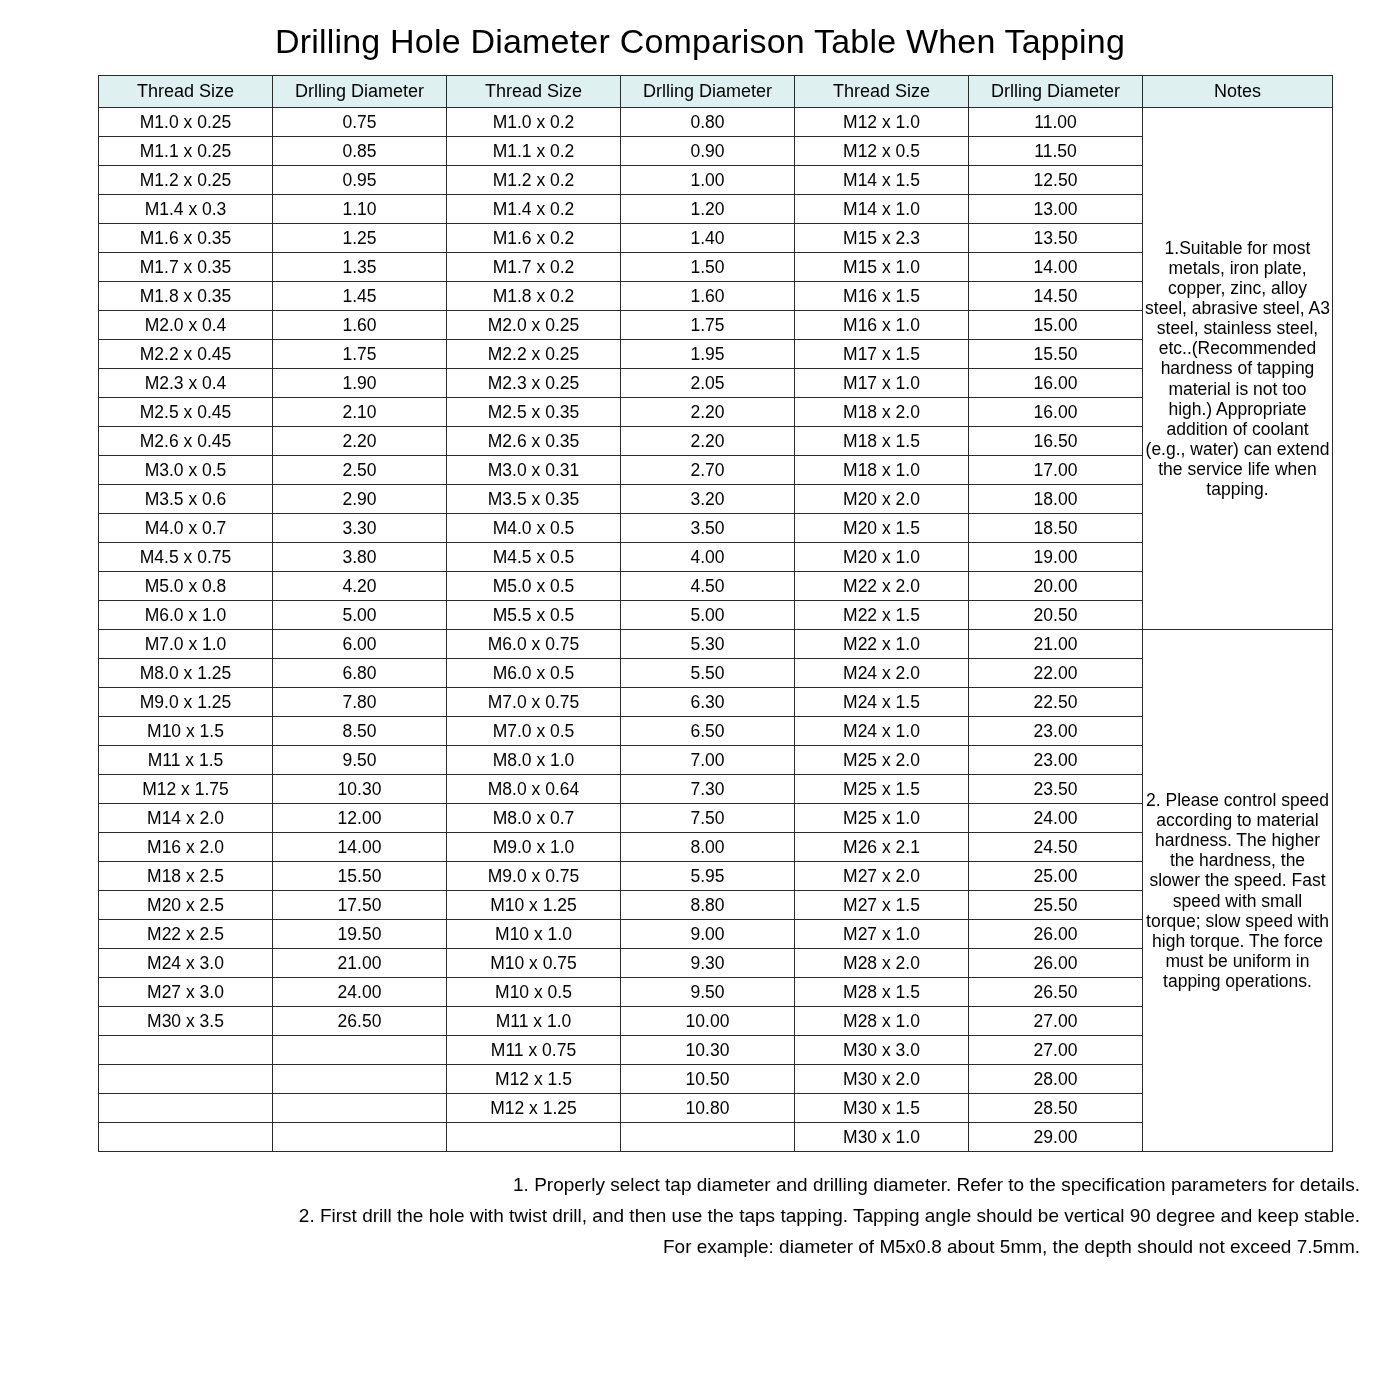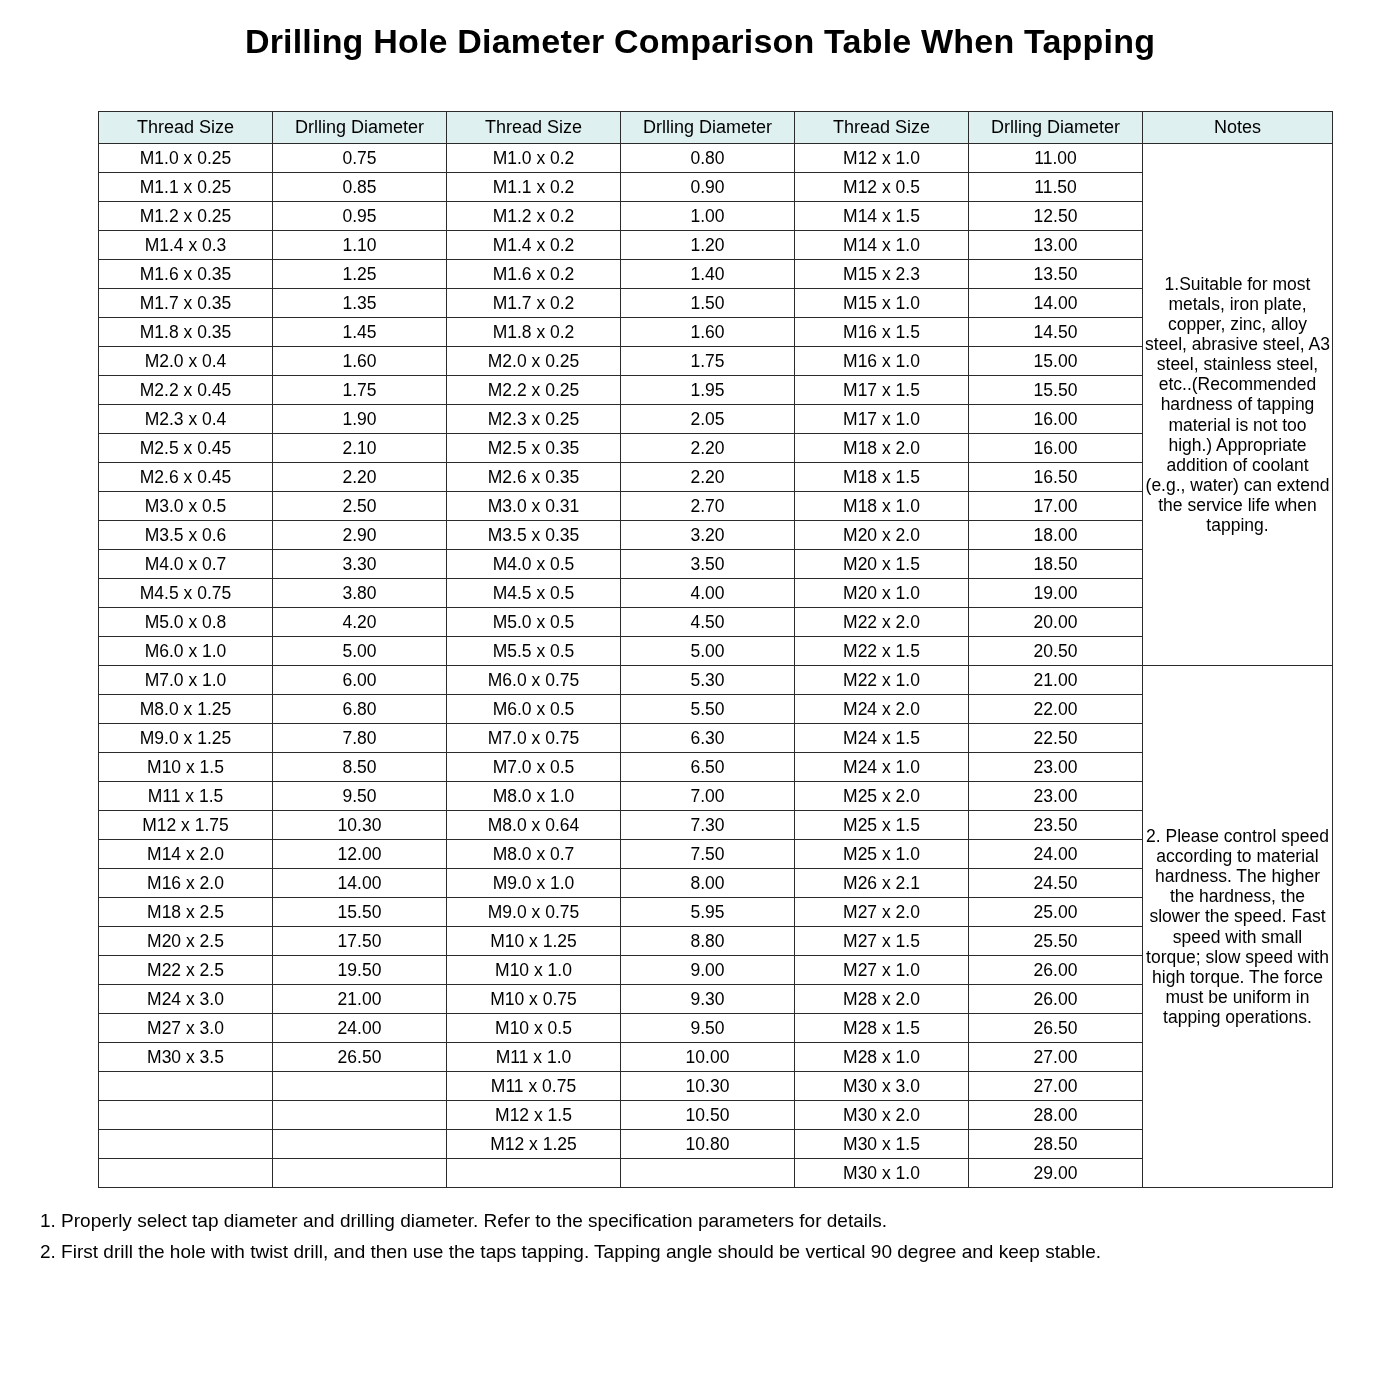--- a/index.html
+++ b/index.html
@@ -16,29 +16,28 @@
   }
   .page {
     width: 1400px;
     height: 1400px;
     position: relative;
     box-sizing: border-box;
   }
   .title {
     text-align: center;
     font-size: 34px;
-    font-weight: bold;
+    font-weight: normal;
     padding-top: 22px;
     padding-bottom: 14px;
     letter-spacing: 0.2px;
   }
   .table-wrap {
     padding: 0 98px;
     box-sizing: border-box;
-    margin-top: 36px;
   }
   table.main {
     border-collapse: collapse;
     width: 1204px;
     table-layout: fixed;
   }
   table.main th, table.main td {
     border: 1px solid #2b2b2b;
     font-size: 17.5px;
     text-align: center;
@@ -67,20 +66,21 @@
   col.c-thread { width: 174px; }
   col.c-dia { width: 174px; }
   col.c-notes { width: 190px; }
   .footnotes {
     padding: 18px 40px 0 40px;
     font-size: 19px;
     line-height: 1.62;
   }
   .footnotes div {
     white-space: nowrap;
+    text-align: right;
   }
   .footnotes .indent {
     padding-left: 28px;
   }
 </style>
 </head>
 <body>
 
 <div class="page">
 
@@ -399,15 +399,16 @@
             <td>M30 x 1.0</td>
             <td>29.00</td>
           </tr>
         </tbody>
     </table>
   </div>
 
   <div class="footnotes">
     <div>1. Properly select tap diameter and drilling diameter. Refer to the specification parameters for details.</div>
     <div>2. First drill the hole with twist drill, and then use the taps tapping. Tapping angle should be vertical 90 degree and keep stable.</div>
+    <div class="indent">For example: diameter of M5x0.8 about 5mm, the depth should not exceed 7.5mm.</div>
   </div>
 
 </div>
 
 </body></html>

